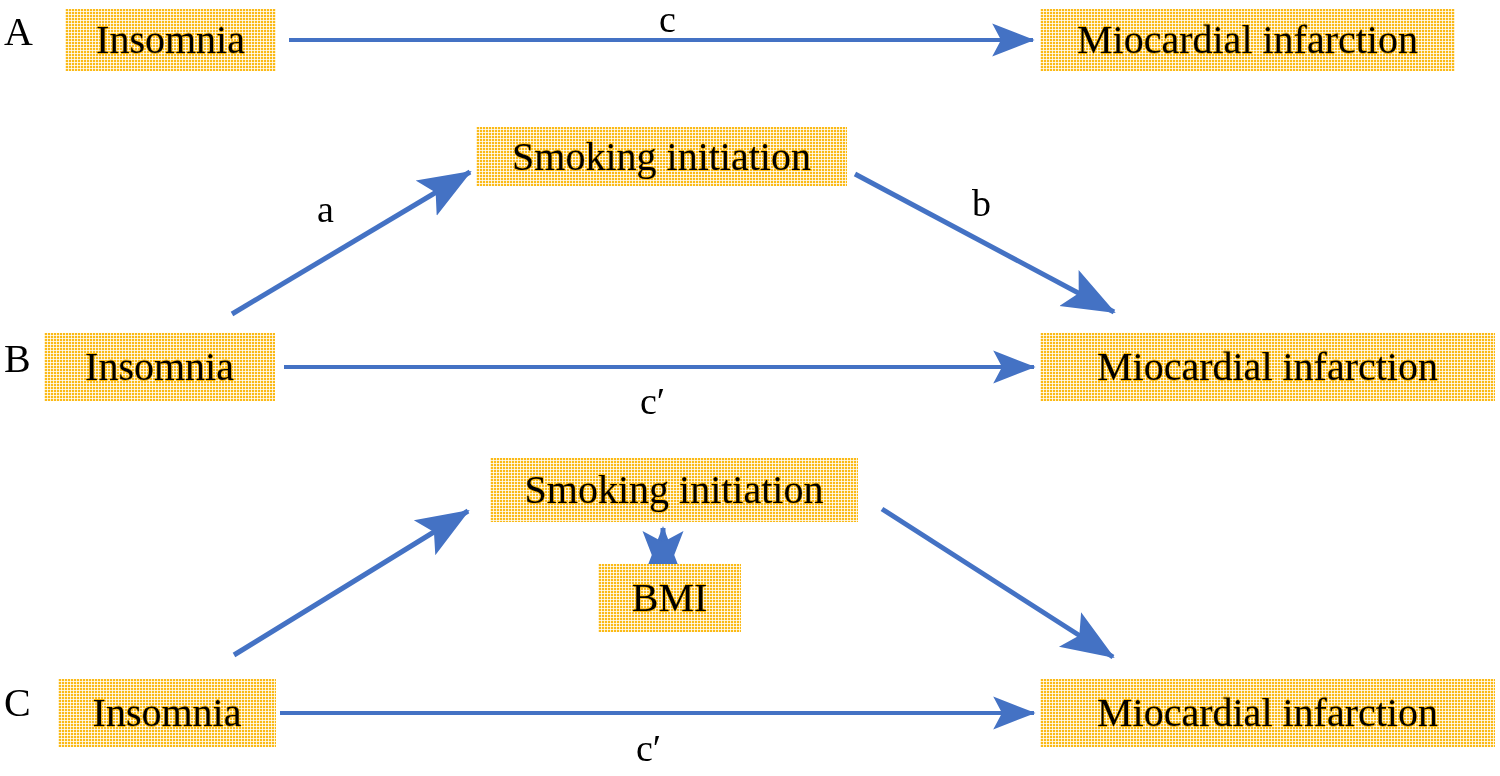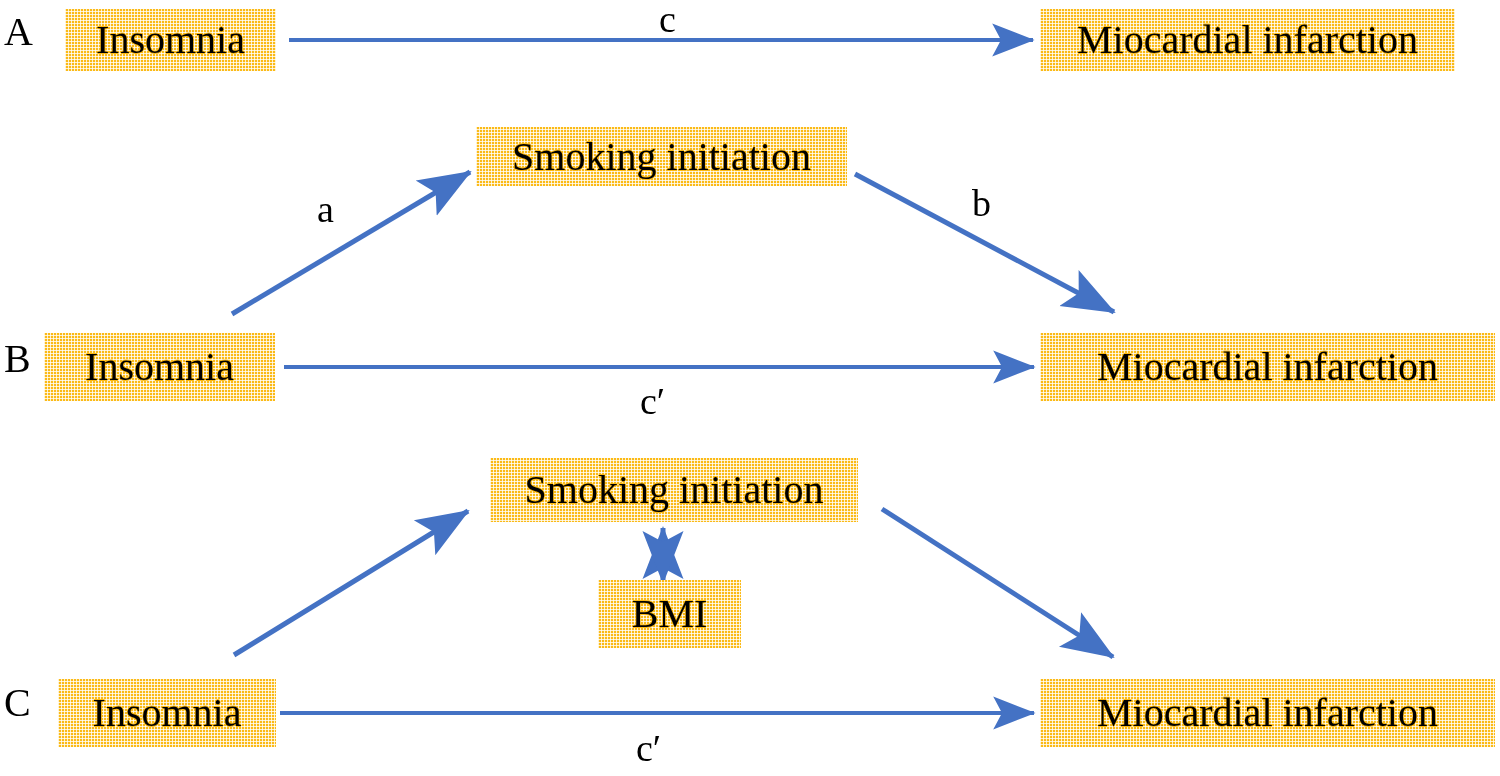--- a/index.html
+++ b/index.html
@@ -133,21 +133,21 @@
   <div class="path-label" style="left:640px; top:382px;">c′</div>
 
   <div class="node" style="left:1040px; top:333px; width:455px; height:68px; font-size:40px;">
     <span class="node-text">Miocardial infarction</span>
   </div>
 
   <div class="node" style="left:490px; top:458px; width:368px; height:64px; font-size:40px;">
     <span class="node-text">Smoking initiation</span>
   </div>
 
-  <div class="node" style="left:598px; top:580px; width:143px; height:68px; font-size:40px;">
+  <div class="node" style="left:598px; top:564px; width:143px; height:68px; font-size:40px;">
     <span class="node-text">BMI</span>
   </div>
 
   <div class="panel-letter" style="left:4px; top:683px;">C</div>
 
   <div class="node" style="left:58px; top:679px; width:218px; height:68px; font-size:40px;">
     <span class="node-text">Insomnia</span>
   </div>
 
   <div class="path-label" style="left:636px; top:729px;">c′</div>

